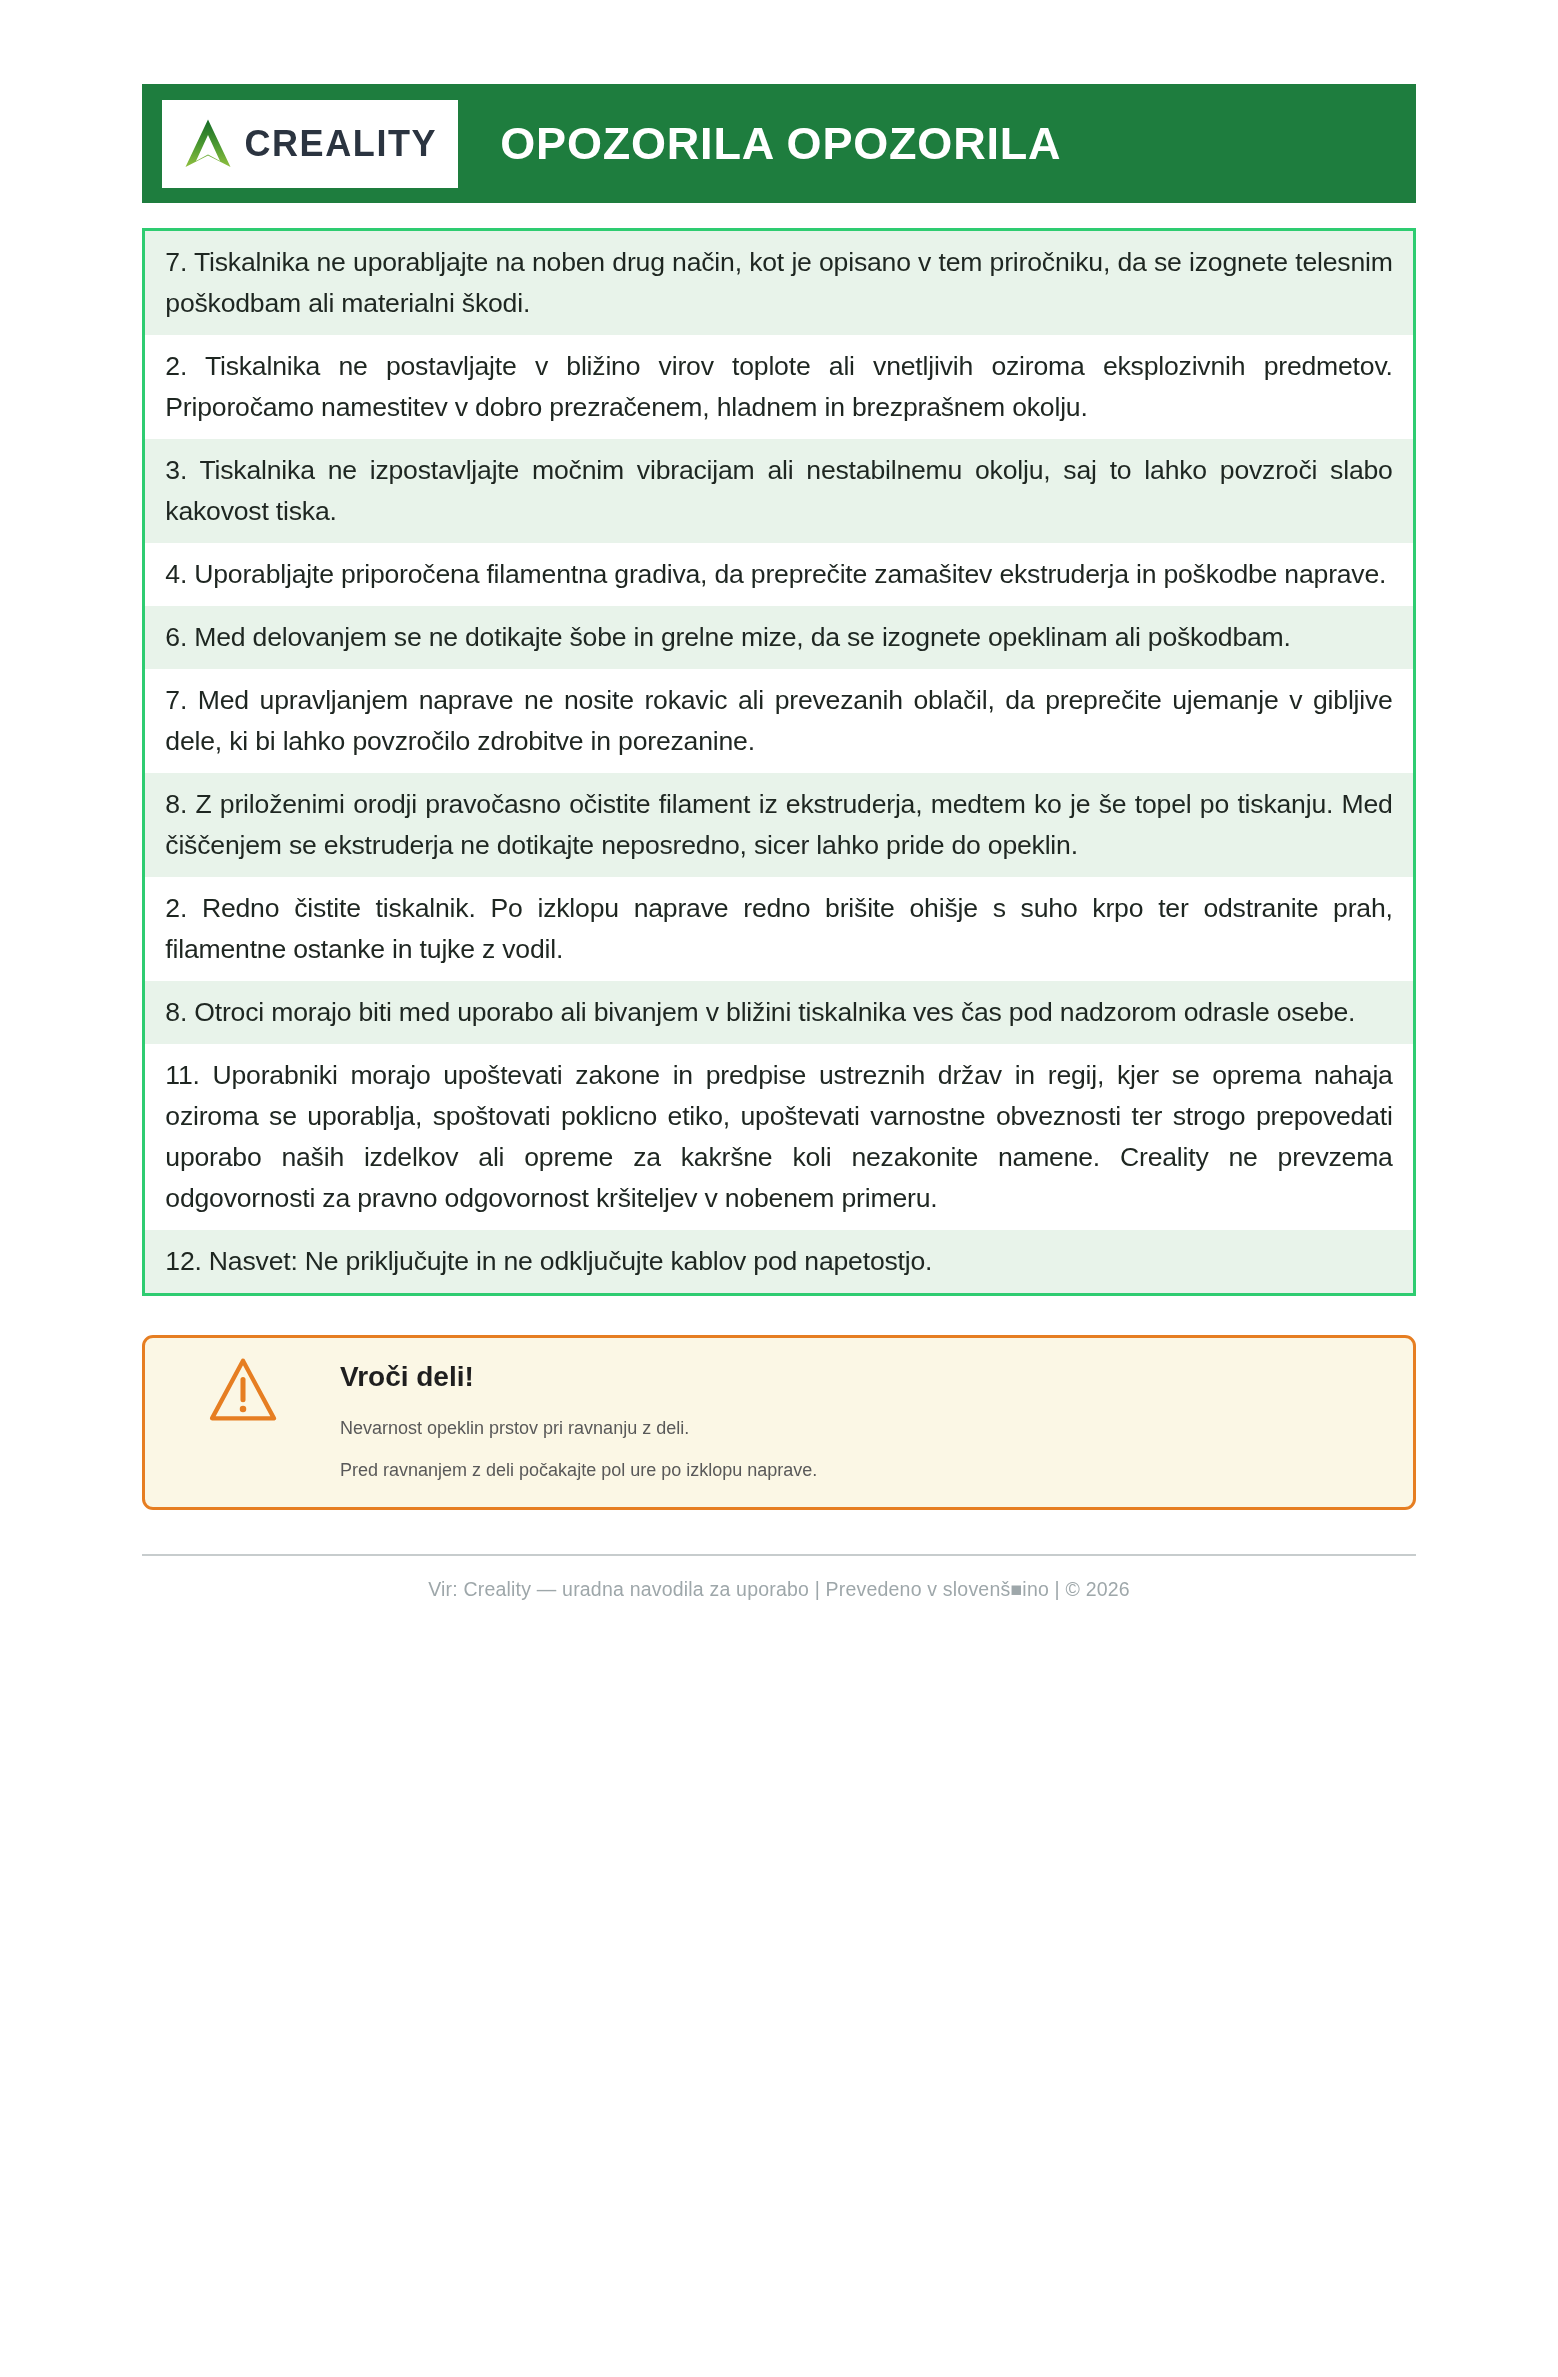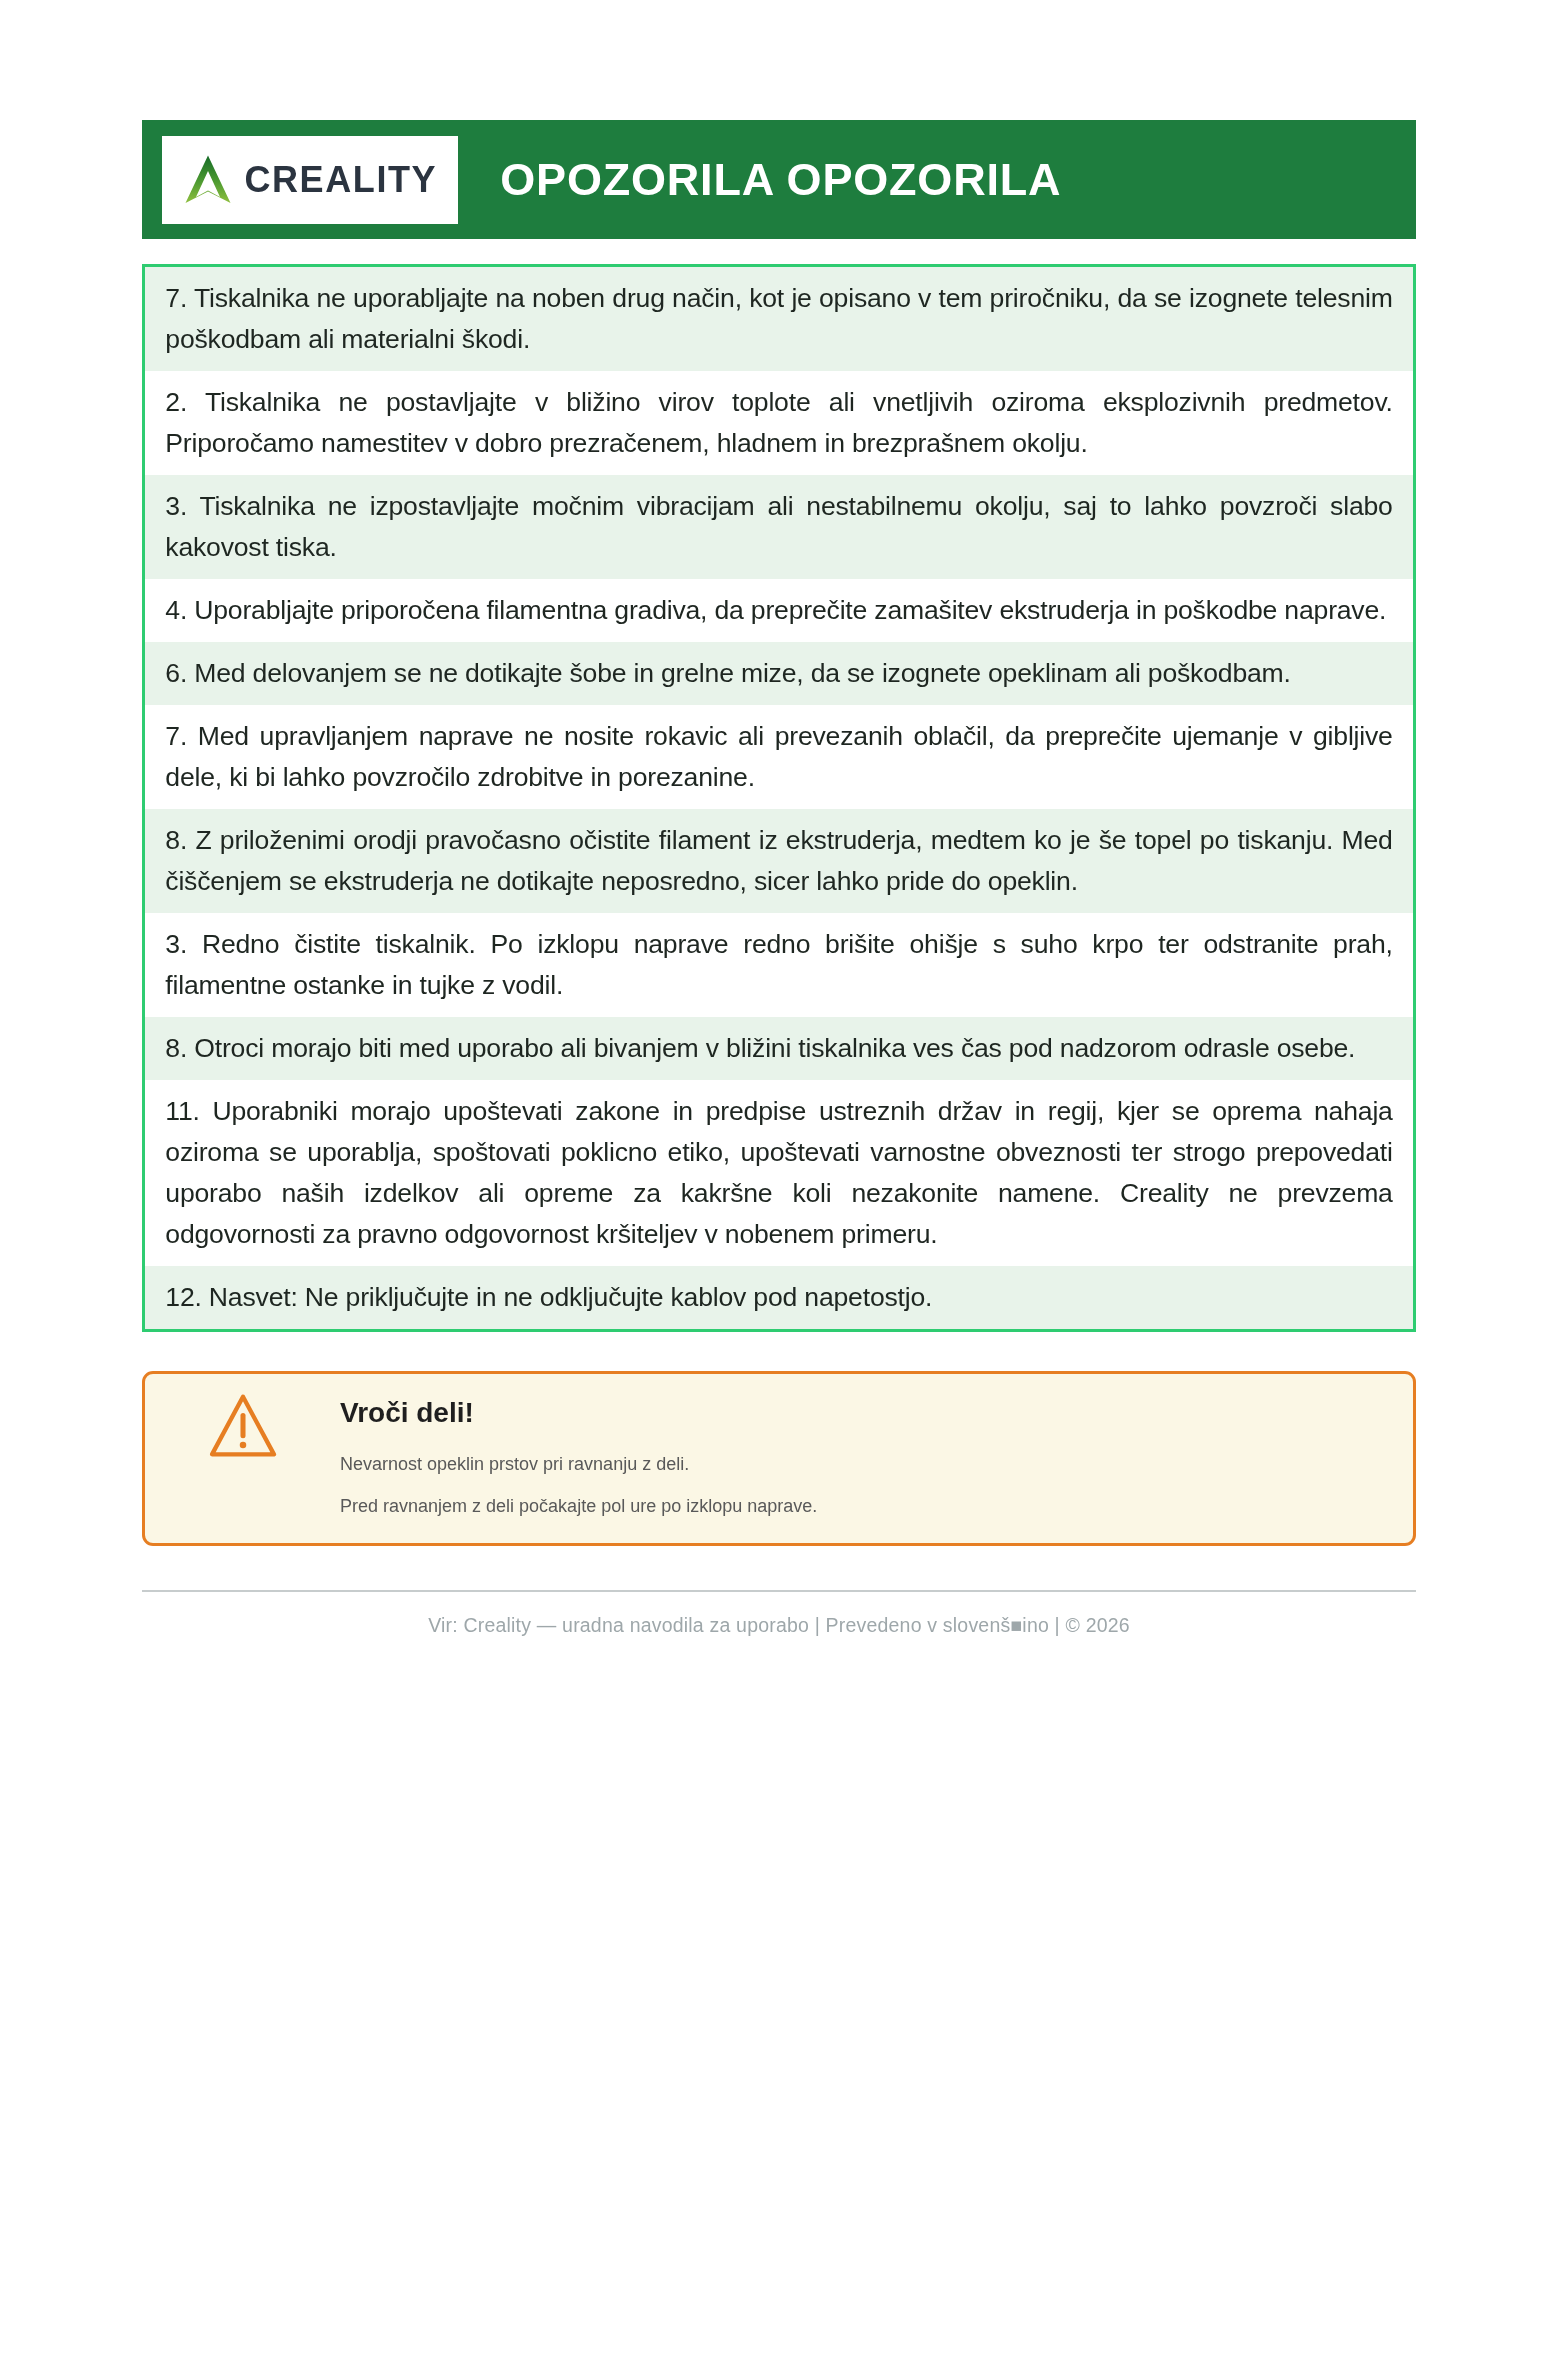--- a/index.html
+++ b/index.html
@@ -6,22 +6,22 @@
   * { margin:0; padding:0; box-sizing:border-box; }
   html,body { background:#ffffff; }
   body {
     width:1558px; height:2377px;
     font-family:"Liberation Sans", sans-serif;
     color:#1e2621;
     position:relative;
   }
   .page {
     width:1274px;
-    margin:0 auto;
-    padding-top:120px;
+    margin:8px auto;
+    padding-top:76px;
   }
 
   
   .banner {
     background:#1e7d3e;
     height:119px;
     display:flex;
     align-items:center;
   }
   .logo-box {
@@ -140,21 +140,21 @@
   </header>
 
   <ul class="warnings">
     <li>7. Tiskalnika ne uporabljajte na noben drug način, kot je opisano v tem priročniku, da se izognete telesnim poškodbam ali materialni škodi.</li>
     <li>2. Tiskalnika ne postavljajte v bližino virov toplote ali vnetljivih oziroma eksplozivnih predmetov. Priporočamo namestitev v dobro prezračenem, hladnem in brezprašnem okolju.</li>
     <li>3. Tiskalnika ne izpostavljajte močnim vibracijam ali nestabilnemu okolju, saj to lahko povzroči slabo kakovost tiska.</li>
     <li>4. Uporabljajte priporočena filamentna gradiva, da preprečite zamašitev ekstruderja in poškodbe naprave.</li>
     <li>6. Med delovanjem se ne dotikajte šobe in grelne mize, da se izognete opeklinam ali poškodbam.</li>
     <li>7. Med upravljanjem naprave ne nosite rokavic ali prevezanih oblačil, da preprečite ujemanje v gibljive dele, ki bi lahko povzročilo zdrobitve in porezanine.</li>
     <li>8. Z priloženimi orodji pravočasno očistite filament iz ekstruderja, medtem ko je še topel po tiskanju. Med čiščenjem se ekstruderja ne dotikajte neposredno, sicer lahko pride do opeklin.</li>
-    <li>3. Redno čistite tiskalnik. Po izklopu naprave redno brišite ohišje s suho krpo ter odstranite prah, filamentne ostanke in tujke z vodil.</li>
+    <li>2. Redno čistite tiskalnik. Po izklopu naprave redno brišite ohišje s suho krpo ter odstranite prah, filamentne ostanke in tujke z vodil.</li>
     <li>8. Otroci morajo biti med uporabo ali bivanjem v bližini tiskalnika ves čas pod nadzorom odrasle osebe.</li>
     <li>11. Uporabniki morajo upoštevati zakone in predpise ustreznih držav in regij, kjer se oprema nahaja oziroma se uporablja, spoštovati poklicno etiko, upoštevati varnostne obveznosti ter strogo prepovedati uporabo naših izdelkov ali opreme za kakršne koli nezakonite namene. Creality ne prevzema odgovornosti za pravno odgovornost kršiteljev v nobenem primeru.</li>
     <li>12. Nasvet: Ne priključujte in ne odključujte kablov pod napetostjo.</li>
   </ul>
 
   <section class="hotbox">
     <div class="hotbox-iconzone">
       <svg class="warn-triangle" viewBox="0 0 100 100" aria-hidden="true">
         <path d="M50 8 L93 88 L7 88 Z" fill="none" stroke="#e67e22" stroke-width="6" stroke-linejoin="round"></path>
         <line x1="50" y1="34" x2="50" y2="62" stroke="#e67e22" stroke-width="7" stroke-linecap="round"></line>

